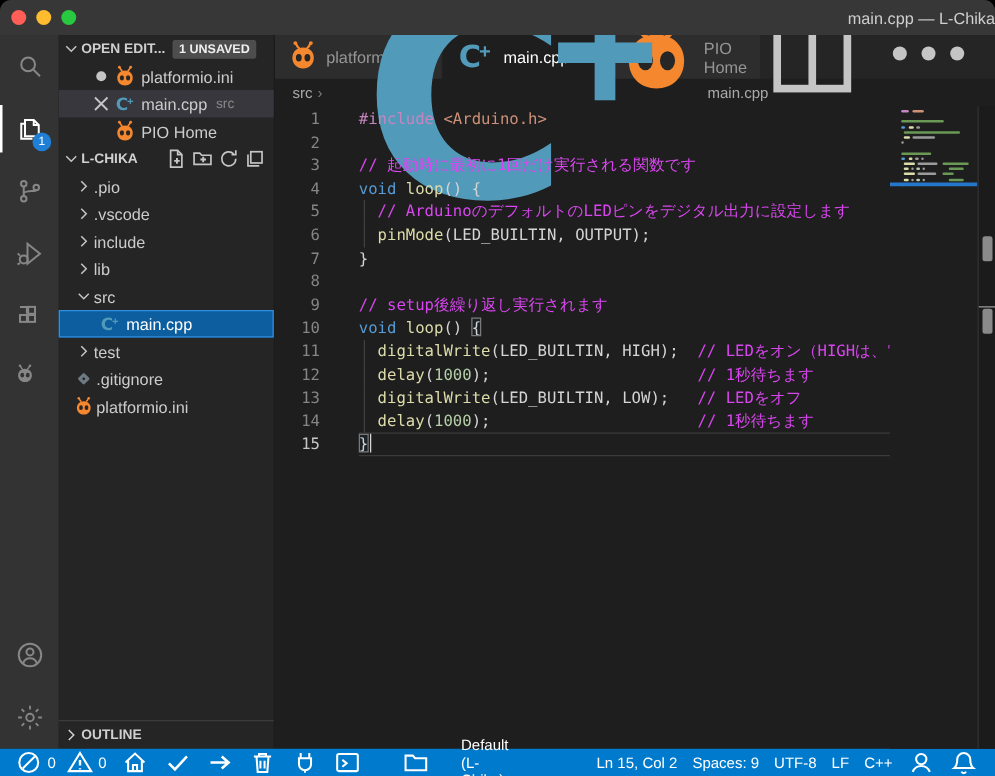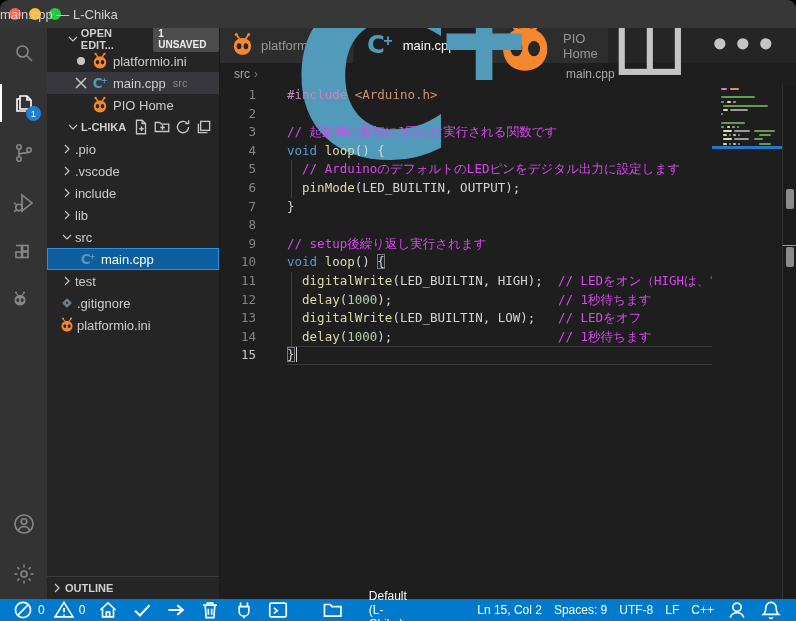--- a/index.html
+++ b/index.html
@@ -5,38 +5,38 @@
   * { margin:0; padding:0; box-sizing:border-box; }
   html,body { width:796px; height:621px; overflow:hidden; background:#000; }
   body { font-family:"Liberation Sans","DejaVu Sans",sans-serif; -webkit-font-smoothing:antialiased; }
   .window { width:796px; height:621px; display:flex; flex-direction:column; border-radius:9px 9px 0 0; overflow:hidden; background:#1e1e1e; }
 
   
   .titlebar { height:28px; background:#373737; display:flex; align-items:center; position:relative; flex:none; }
   .traffic { display:flex; gap:8px; margin-left:9px; }
   .tl { width:12px; height:12px; border-radius:50%; }
   .tl.red{background:#ff5f57}.tl.yellow{background:#febc2e}.tl.green{background:#28c840}
-  .title { position:absolute; left:0; right:0; text-align:left; color:#cfcfcf; font-size:13px; pointer-events:none; }
+  .title { position:absolute; left:0; right:0; text-align:right; color:#cfcfcf; font-size:13px; pointer-events:none; }
 
   .main { flex:1; display:flex; min-height:0; }
 
   
   .activitybar { width:47px; background:#333333; display:flex; flex-direction:column; align-items:center; flex:none; }
   .ab-item { width:47px; height:50px; display:flex; align-items:center; justify-content:center; color:#878787; position:relative; cursor:pointer; }
   .ab-item.active { color:#ffffff; }
   .ab-item.active::before { content:""; position:absolute; left:0; top:6px; bottom:6px; width:2px; background:#fff; }
   .ab-item svg { width:24px; height:24px; }
   .ab-badge { position:absolute; right:6px; bottom:7px; min-width:15px; height:15px; border-radius:50%; background:#1f7fd4; color:#fff; font-size:9.5px; display:flex; align-items:center; justify-content:center; }
   .ab-spacer { flex:1; }
 
   
   .sidebar { width:173px; background:#252526; display:flex; flex-direction:column; flex:none; color:#cccccc; border-right:1px solid #1b1b1c; }
   .sb-title { height:35px; display:flex; align-items:center; padding:0 10px 0 18px; font-size:11px; letter-spacing:.4px; color:#bbbbbb; flex:none; }
   .sb-title .more { margin-left:auto; color:#bdbdbd; cursor:pointer; letter-spacing:1px; font-size:13px; }
-  .sec-head { height:22px; display:flex; align-items:center; font-size:11px; font-weight:bold; color:#d0d0d0; padding-left:18px; cursor:pointer; flex:none; }
+  .sec-head { height:22px; display:flex; align-items:center; font-size:11px; font-weight:bold; color:#d0d0d0; padding-left:2px; cursor:pointer; flex:none; }
   .sec-head .chev { width:16px; height:16px; display:flex; align-items:center; justify-content:center; color:#c5c5c5; }
   .sec-head .chev svg{ width:14px;height:14px; }
   .badge-unsaved { background:#4d4d4d; color:#efefef; font-size:10px; font-weight:bold; padding:2px 5px; border-radius:2px; margin-left:6px; }
   .sec-actions { margin-left:auto; display:flex; gap:3px; padding-right:6px; }
   .sec-actions .act { width:18px; height:18px; display:flex; align-items:center; justify-content:center; color:#c5c5c5; cursor:pointer; }
   .sec-actions .act svg { width:14px; height:14px; }
   .row { height:22px; display:flex; align-items:center; font-size:13px; color:#cccccc; cursor:pointer; white-space:nowrap; }
   .row .slot { width:20px; display:flex; align-items:center; justify-content:center; flex:none; color:#c5c5c5; }
   .row .slot svg{ width:13px; height:13px; }
   .row .ficon { width:18px; display:flex; align-items:center; justify-content:center; flex:none; margin-right:4px; }

